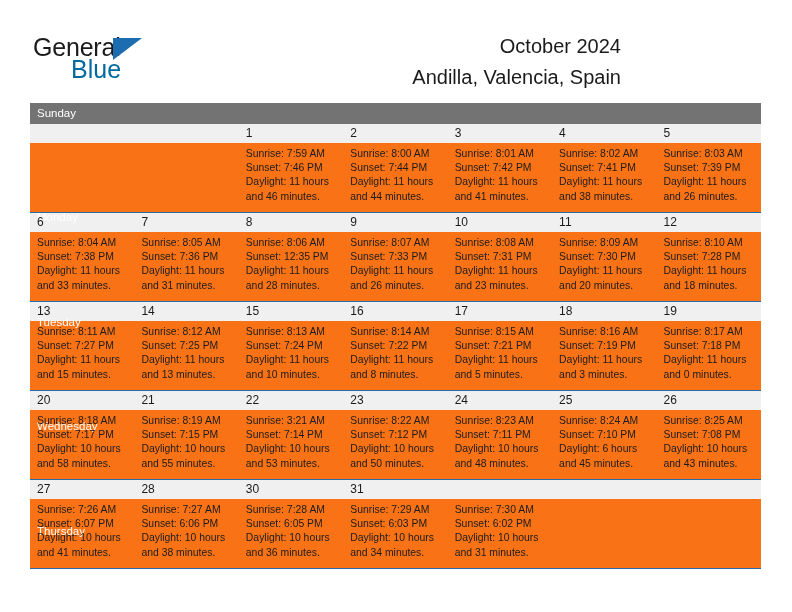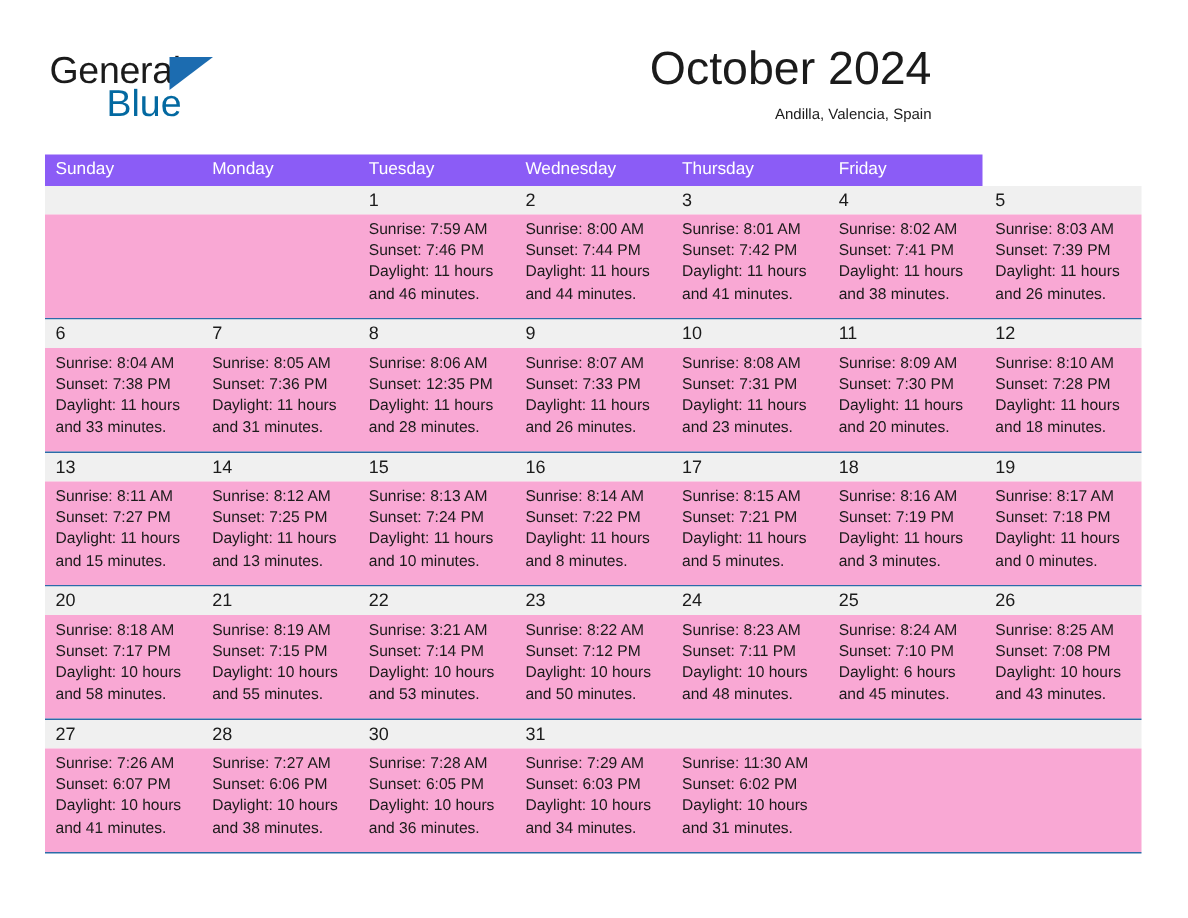--- a/index.html
+++ b/index.html
@@ -65,45 +65,46 @@
     border-bottom: 22px solid transparent;
   }
 
   .title-block {
     position: absolute;
     right: 35px;
     top: 30px;
     text-align: right;
   }
   .cal-title {
-    font-size: 31px;
+    font-size: 20px;
     color: #1b1b1b;
     line-height: 32px;
     white-space: nowrap;
   }
   .cal-subtitle {
     margin-top: 6px;
-    font-size: 10px;
+    font-size: 20px;
     color: #1b1b1b;
     line-height: 18px;
     white-space: nowrap;
   }
 
   
   .calendar {
     position: absolute;
     left: 30px;
     top: 103px;
     width: 731px;
   }
   .weekdays {
     display: flex;
-    width: 625px;
+    width: 731px;
     height: 21px;
-    background: #8b5cf6;
+    background: #737373;
+    flex-direction: column;
   }
   .weekday {
     flex: 0 0 104.43px;
     width: 104.43px;
     box-sizing: border-box;
     padding-left: 7px;
     color: #ffffff;
     font-size: 11.5px;
     line-height: 21px;
     white-space: nowrap;
@@ -128,21 +129,21 @@
     flex: 0 0 104.43px;
     width: 104.43px;
     box-sizing: border-box;
     padding-left: 7px;
     font-size: 12px;
     color: #1b1b1b;
     line-height: 19px;
   }
   .body-row {
     height: 69px;
-    background: #f9a8d4;
+    background: #f97316;
   }
   .body-cell {
     flex: 0 0 104.43px;
     width: 104.43px;
     box-sizing: border-box;
     padding: 4px 6px 0 7px;
     font-size: 10.4px;
     color: #1b1b1b;
     line-height: 14.2px;
   }
@@ -396,21 +397,21 @@
               <div>Sunrise: 7:28 AM</div>
               <div>Sunset: 6:05 PM</div>
               <div class="daylight-line">Daylight: 10 hours and 36 minutes.</div>
             </div>
             <div class="body-cell">
               <div>Sunrise: 7:29 AM</div>
               <div>Sunset: 6:03 PM</div>
               <div class="daylight-line">Daylight: 10 hours and 34 minutes.</div>
             </div>
             <div class="body-cell">
-              <div>Sunrise: 11:30 AM</div>
+              <div>Sunrise: 7:30 AM</div>
               <div>Sunset: 6:02 PM</div>
               <div class="daylight-line">Daylight: 10 hours and 31 minutes.</div>
             </div>
             <div class="body-cell"></div>
             <div class="body-cell"></div>
           </div>
         </div>
       </div>
     <div class="bottom-rule"></div>
   </div>

